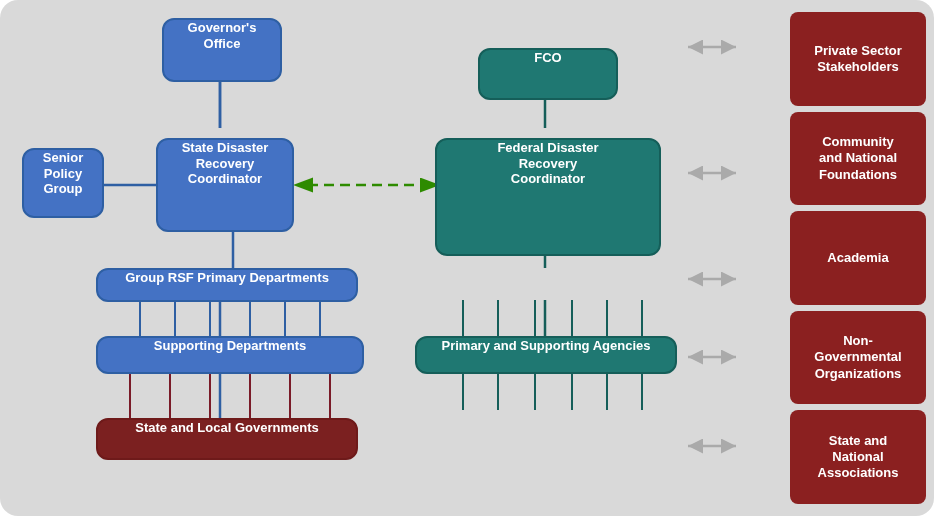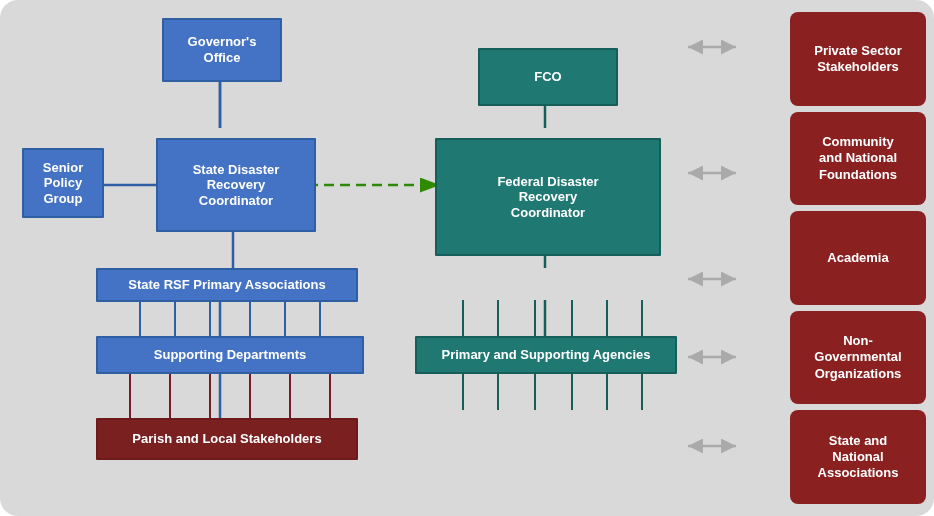--- a/index.html
+++ b/index.html
@@ -30,23 +30,23 @@
     .right-panel {
       width: 148px;
       display: flex;
       flex-direction: column;
       justify-content: space-around;
       padding: 12px 8px 12px 4px;
       gap: 6px;
     }
     
     .box {
-      border-radius: 1px;
-      display: flex;
-      align-items: center;
+      border-radius: 12px;
+      display: flex;
+      align-items: flex-start;
       justify-content: center;
       text-align: center;
       font-weight: bold;
       color: #fff;
       line-height: 1.2;
       position: absolute;
     }
     .box-blue {
       background: #4472C4;
       border: 2px solid #2e5fa3;
@@ -153,51 +153,51 @@
       <span style="white-space:pre-line;">Governor's
 Office</span>
     </div>
 
     <div class="box box-blue" style="left:22px; top:148px; width:82px; height:70px;">
       <span style="white-space:pre-line;">Senior
 Policy
 Group</span>
     </div>
 
-    <div class="box box-blue" style="left:156px; top:138px; width:160px; height:94px;">
+    <div class="box box-blue" style="left:156px; top:138px; width:138px; height:94px;">
       <span style="white-space:pre-line;">State Disaster
 Recovery
 Coordinator</span>
     </div>
 
-    <div class="box box-teal" style="left:478px; top:48px; width:140px; height:58px;">
+    <div class="box box-teal" style="left:478px; top:48px; width:140px; height:52px;">
       <span>FCO</span>
     </div>
 
     <div class="box box-teal" style="left:435px; top:138px; width:226px; height:118px;">
       <span style="white-space:pre-line;">Federal Disaster
 Recovery
 Coordinator</span>
     </div>
 
     <div class="box box-blue" style="left:96px; top:268px; width:262px; height:34px;">
-      <span>State RSF Primary Associations</span>
+      <span>Group RSF Primary Departments</span>
     </div>
 
 
     <div class="box box-blue" style="left:96px; top:336px; width:268px; height:38px;">
       <span>Supporting Departments</span>
     </div>
 
     <div class="box box-teal" style="left:415px; top:336px; width:262px; height:38px;">
       <span>Primary and Supporting Agencies</span>
     </div>
 
     <div class="box box-dark-red" style="left:96px; top:418px; width:262px; height:42px; background:#7B2020;">
-      <span>Parish and Local Stakeholders</span>
+      <span>State and Local Governments</span>
     </div>
 
     <div style="position:absolute; left:682px; top:38px; display:flex; align-items:center;">
       <svg width="60" height="18">
         <defs>
           <marker id="ah1l" markerWidth="6" markerHeight="6" refX="0" refY="3" orient="auto">
             <path d="M6,0 L6,6 L0,3 z" fill="#aaa"></path>
           </marker>
           <marker id="ah1r" markerWidth="6" markerHeight="6" refX="6" refY="3" orient="auto">
             <path d="M0,0 L0,6 L6,3 z" fill="#aaa"></path>

